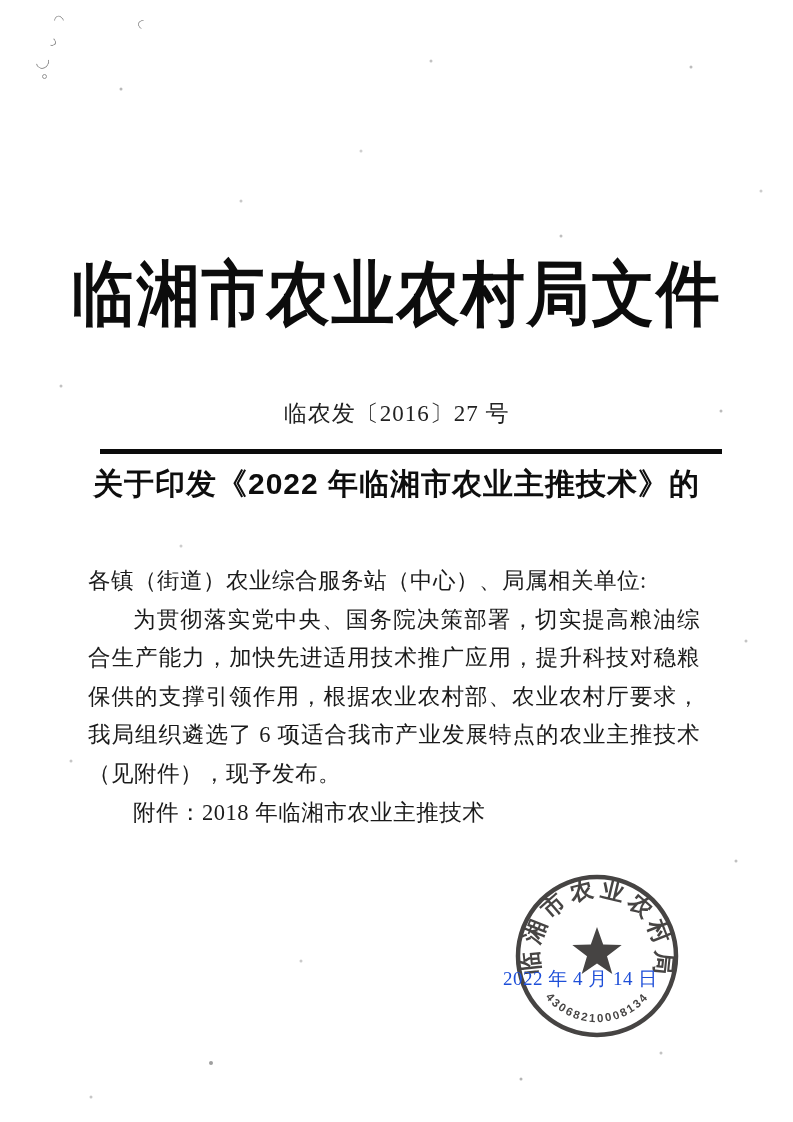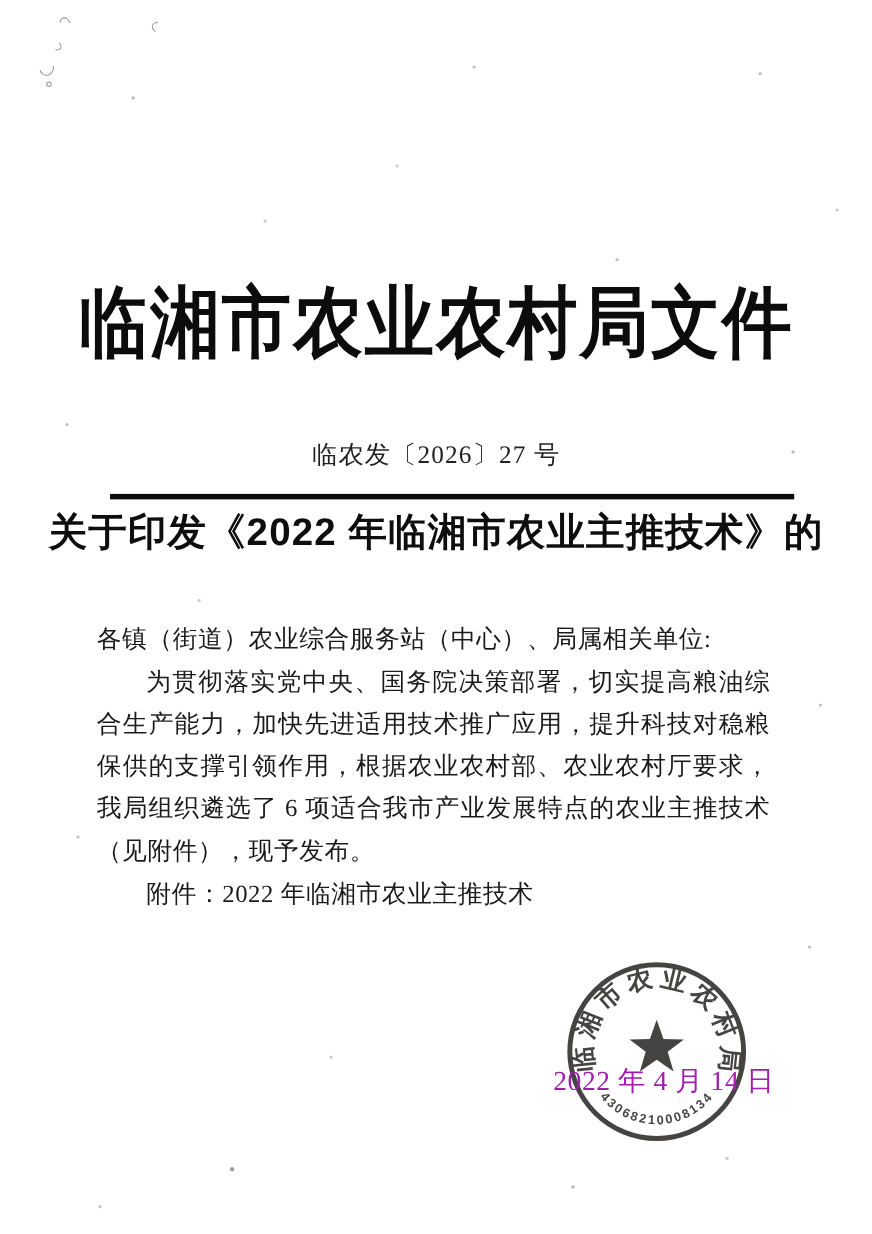--- a/index.html
+++ b/index.html
@@ -58,40 +58,40 @@
   }
   .divider {
     position: absolute; top: 449px; left: 100px; width: 622px; height: 5px;
     border: none; margin: 0;
   }
   .subject {
     position: absolute; top: 464px; left: 40px; right: 40px;
     text-align: center;
     font-family: "Liberation Sans", sans-serif;
     font-weight: 800;
-    font-size: 35px;
+    font-size: 30px;
     line-height: 39px;
     color: #0e0e0e;
     letter-spacing: 1px;
   }
   .body-text {
     position: absolute; top: 562px; left: 88px; width: 612px;
     font-size: 22.5px;
     line-height: 38.6px;
     text-align: justify;
     color: #1a1a1a;
     letter-spacing: 0.5px;
   }
   .body-text p { margin: 0; text-indent: 2em; }
   .body-text p.salutation { text-indent: 0; }
   .date-line {
     position: absolute; top: 966px; left: 503px;
-    font-size: 25px;
+    font-size: 19px;
     letter-spacing: 0.5px;
-    color: #a21caf;
+    color: #1d4ed8;
     z-index: 3;
     white-space: nowrap;
   }
   .seal {
     position: absolute; top: 871px; left: 512px;
     width: 170px; height: 170px;
     z-index: 2;
     opacity: 0.88;
   }
   .seal text { font-family: "Liberation Sans", sans-serif; }
@@ -105,32 +105,32 @@
 
   <div class="noise"></div>
   <div class="smudge s1"></div>
   <div class="smudge s2"></div>
   <div class="smudge s3"></div>
   <div class="smudge s4"></div>
   <div class="smudge s5"></div>
 
   <div class="doc-title">临湘市农业农村局文件</div>
 
-  <div class="doc-number">临农发〔2026〕27 号</div>
+  <div class="doc-number">临农发〔2016〕27 号</div>
 
   <hr class="divider" style="background:#0b0b0b;">
 
   <div class="subject">
     <div>关于印发《2022 年临湘市农业主推技术》的</div>
   </div>
 
   <div class="body-text">
     <p class="salutation">各镇（街道）农业综合服务站（中心）、局属相关单位:</p>
     <p>为贯彻落实党中央、国务院决策部署，切实提高粮油综合生产能力，加快先进适用技术推广应用，提升科技对稳粮保供的支撑引领作用，根据农业农村部、农业农村厅要求，我局组织遴选了 6 项适合我市产业发展特点的农业主推技术（见附件），现予发布。</p>
-    <p>附件：2022 年临湘市农业主推技术</p>
+    <p>附件：2018 年临湘市农业主推技术</p>
   </div>
 
   <div class="date-line">2022 年 4 月 14 日</div>
 
   <svg class="seal" viewBox="0 0 170 170" xmlns="http://www.w3.org/2000/svg">
     <defs>
       <path id="orgArc" d="M 29.6 105.2 A 59 59 0 1 1 140.4 105.2" fill="none"></path>
       <path id="codeArc" d="M 30.9 122.9 A 66 66 0 0 0 139.1 122.9" fill="none"></path>
     </defs>
     <circle cx="85" cy="85" r="79" fill="none" stroke-width="4.5" stroke="#2d2b2a"></circle>

